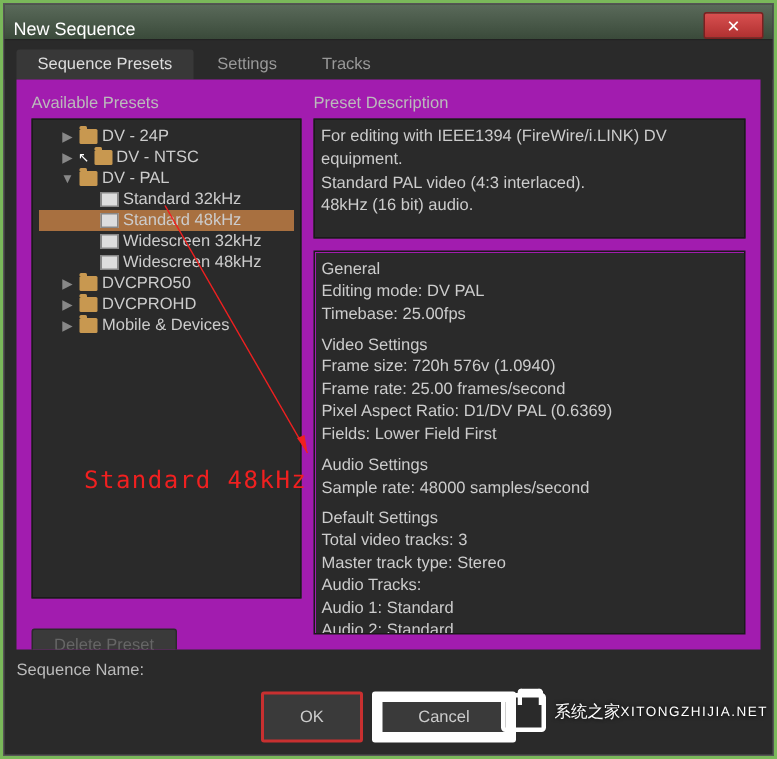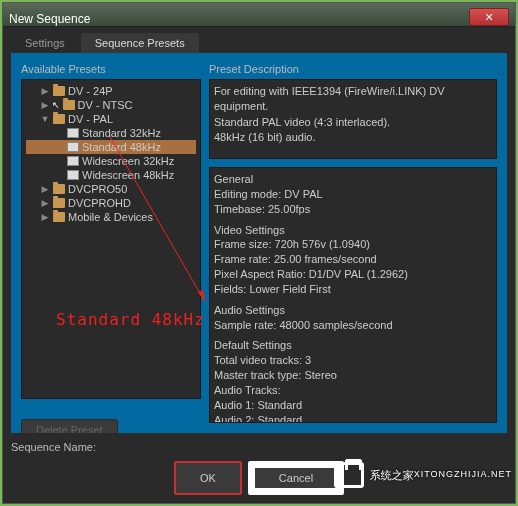--- a/index.html
+++ b/index.html
@@ -4,21 +4,21 @@
 <style>
 *{margin:0;padding:0;box-sizing:border-box;font-family:"Segoe UI",Tahoma,sans-serif;font-size:11px}
 body{width:518px;height:506px;background:#7ab85a;overflow:hidden;position:relative}
 .window{position:absolute;top:2px;left:2px;right:2px;bottom:2px;background:#2a2a2a;border:1px solid #555;display:flex;flex-direction:column}
 .titlebar{height:24px;background:linear-gradient(#5a6a5a,#3a4a3a);display:flex;align-items:flex-end;padding:0 6px;color:#fff;border-bottom:1px solid #222}
 .title{flex:1;font-size:12px}
 .close-btn{width:40px;height:18px;background:linear-gradient(#d85050,#b03030);border:1px solid #7a2020;border-radius:2px;color:#fff;display:flex;align-items:center;justify-content:center;cursor:pointer}
 .tabs{display:flex;padding:6px 8px 0;gap:2px;background:#2a2a2a}
 .tab{padding:4px 14px;color:#999;cursor:pointer;border-radius:2px 2px 0 0}
 .tab.active{background:#383838;color:#ddd}
-.content{flex:1;background:#0369a1;margin:0 8px;padding:10px;display:flex;gap:8px;overflow:hidden}
+.content{flex:1;background:#a21caf;margin:0 8px;padding:10px;display:flex;gap:8px;overflow:hidden}
 .panel{display:flex;flex-direction:column;flex:1}
 .panel-label{color:#bbb;margin-bottom:4px;font-size:11px}
 .tree-box,.desc-box,.info-box{background:#2a2a2a;border:1px solid #1a1a1a;padding:4px;overflow:auto}
 .tree-box{flex:1;min-height:320px}
 .desc-box{height:80px;margin-bottom:8px;color:#ccc;line-height:1.4}
 .info-box{flex:1;color:#ccc;line-height:1.35}
 .tree{color:#ccc}
 .tree-item{display:flex;align-items:center;padding:1px 2px;cursor:pointer;white-space:nowrap}
 .tree-item.selected{background:#a87040}
 .arrow{width:10px;display:inline-block;text-align:center;color:#888;font-size:9px}
@@ -50,22 +50,23 @@
 
 <div class="window">
   <div class="titlebar">
     <span class="title">New Sequence</span>
     <div class="close-btn">
       <span>✕</span>
     </div>
   </div>
 
   <div class="tabs">
+    <div class="tab active">Sequence Presets</div>
     <div class="tab">Settings</div>
-    <div class="tab active">Sequence Presets</div>
+    <div class="tab">Tracks</div>
   </div>
 
   <div class="content">
     <div class="panel" style="flex:0 0 180px">
       <div class="panel-label">Available Presets</div>
       <div class="tree-box">
         <div class="tree" id="tree">
             <div class="tree-item indent1">
               <span class="arrow">▶</span>
               <span class="folder-icon"></span>
@@ -134,21 +135,21 @@
       <div class="info-box">
         <div class="info-section">
           <div>General</div>
           <div>Editing mode: DV PAL</div>
           <div>Timebase: 25.00fps</div>
         </div>
         <div class="info-section">
           <div>Video Settings</div>
           <div>Frame size: 720h 576v (1.0940)</div>
           <div>Frame rate: 25.00 frames/second</div>
-          <div>Pixel Aspect Ratio: D1/DV PAL (1.2962)</div>
+          <div>Pixel Aspect Ratio: D1/DV PAL (0.6369)</div>
           <div>Fields: Lower Field First</div>
         </div>
         <div class="info-section">
           <div>Audio Settings</div>
           <div>Sample rate: 48000 samples/second</div>
         </div>
         <div class="info-section">
           <div>Default Settings</div>
           <div>Total video tracks: 3</div>
           <div>Master track type: Stereo</div>

